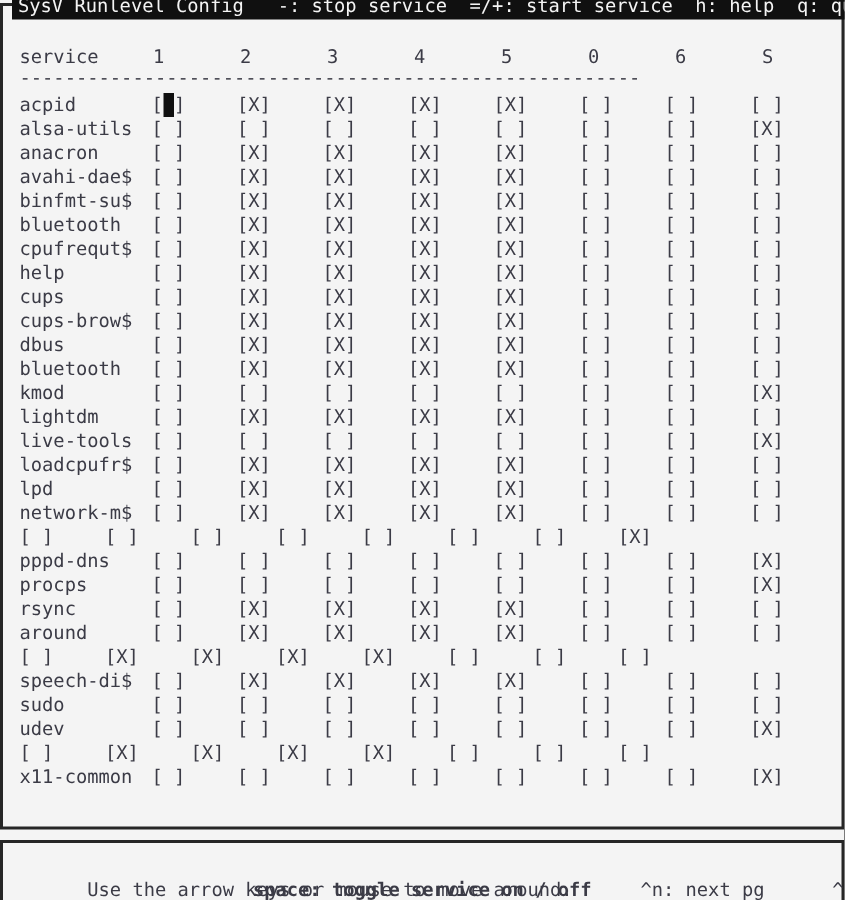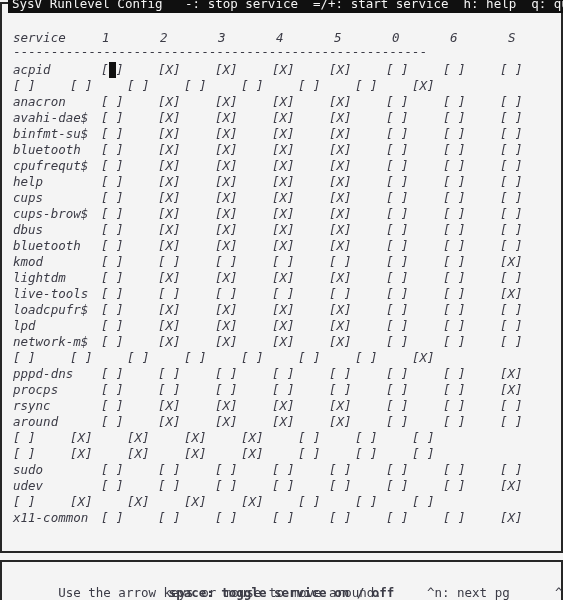--- a/index.html
+++ b/index.html
@@ -69,21 +69,20 @@
     position: absolute;
     left: 11px;
     top: 26px;
     right: 6px;
   }
   .row {
     display: flex;
     height: 16px;
     line-height: 16px;
     white-space: pre;
-    font-style: italic;
   }
   .c-name {
     width: 88px;
     flex: 0 0 88px;
     white-space: pre;
   }
   .c-box {
     width: 57px;
     flex: 0 0 57px;
     white-space: pre;
@@ -149,21 +148,21 @@
         <span class="c-box">5</span>
         <span class="c-box">0</span>
         <span class="c-box">6</span>
         <span class="c-box">S</span>
       </div>
 
       <div id="sep-line">-------------------------------------------------------</div>
 
       <div id="rows-container">
           <div class="row"><span class="c-name">acpid</span><span class="c-box">[<span class="cursor-mark">&nbsp;</span>]</span><span class="c-box">[X]</span><span class="c-box">[X]</span><span class="c-box">[X]</span><span class="c-box">[X]</span><span class="c-box">[ ]</span><span class="c-box">[ ]</span><span class="c-box">[ ]</span></div>
-          <div class="row"><span class="c-box">[ ]</span><span class="c-box">[ ]</span><span class="c-box">[ ]</span><span class="c-box">[ ]</span><span class="c-box">[ ]</span><span class="c-box">[ ]</span><span class="c-box">[ ]</span><span class="c-box">[X]</span></div>
+          <div class="row"><span class="c-name">alsa-utils</span><span class="c-box">[ ]</span><span class="c-box">[ ]</span><span class="c-box">[ ]</span><span class="c-box">[ ]</span><span class="c-box">[ ]</span><span class="c-box">[ ]</span><span class="c-box">[ ]</span><span class="c-box">[X]</span></div>
           <div class="row"><span class="c-name">anacron</span><span class="c-box">[ ]</span><span class="c-box">[X]</span><span class="c-box">[X]</span><span class="c-box">[X]</span><span class="c-box">[X]</span><span class="c-box">[ ]</span><span class="c-box">[ ]</span><span class="c-box">[ ]</span></div>
           <div class="row"><span class="c-name">avahi-dae$</span><span class="c-box">[ ]</span><span class="c-box">[X]</span><span class="c-box">[X]</span><span class="c-box">[X]</span><span class="c-box">[X]</span><span class="c-box">[ ]</span><span class="c-box">[ ]</span><span class="c-box">[ ]</span></div>
           <div class="row"><span class="c-name">binfmt-su$</span><span class="c-box">[ ]</span><span class="c-box">[X]</span><span class="c-box">[X]</span><span class="c-box">[X]</span><span class="c-box">[X]</span><span class="c-box">[ ]</span><span class="c-box">[ ]</span><span class="c-box">[ ]</span></div>
           <div class="row"><span class="c-name">bluetooth</span><span class="c-box">[ ]</span><span class="c-box">[X]</span><span class="c-box">[X]</span><span class="c-box">[X]</span><span class="c-box">[X]</span><span class="c-box">[ ]</span><span class="c-box">[ ]</span><span class="c-box">[ ]</span></div>
           <div class="row"><span class="c-name">cpufrequt$</span><span class="c-box">[ ]</span><span class="c-box">[X]</span><span class="c-box">[X]</span><span class="c-box">[X]</span><span class="c-box">[X]</span><span class="c-box">[ ]</span><span class="c-box">[ ]</span><span class="c-box">[ ]</span></div>
           <div class="row"><span class="c-name">help</span><span class="c-box">[ ]</span><span class="c-box">[X]</span><span class="c-box">[X]</span><span class="c-box">[X]</span><span class="c-box">[X]</span><span class="c-box">[ ]</span><span class="c-box">[ ]</span><span class="c-box">[ ]</span></div>
           <div class="row"><span class="c-name">cups</span><span class="c-box">[ ]</span><span class="c-box">[X]</span><span class="c-box">[X]</span><span class="c-box">[X]</span><span class="c-box">[X]</span><span class="c-box">[ ]</span><span class="c-box">[ ]</span><span class="c-box">[ ]</span></div>
           <div class="row"><span class="c-name">cups-brow$</span><span class="c-box">[ ]</span><span class="c-box">[X]</span><span class="c-box">[X]</span><span class="c-box">[X]</span><span class="c-box">[X]</span><span class="c-box">[ ]</span><span class="c-box">[ ]</span><span class="c-box">[ ]</span></div>
           <div class="row"><span class="c-name">dbus</span><span class="c-box">[ ]</span><span class="c-box">[X]</span><span class="c-box">[X]</span><span class="c-box">[X]</span><span class="c-box">[X]</span><span class="c-box">[ ]</span><span class="c-box">[ ]</span><span class="c-box">[ ]</span></div>
           <div class="row"><span class="c-name">bluetooth</span><span class="c-box">[ ]</span><span class="c-box">[X]</span><span class="c-box">[X]</span><span class="c-box">[X]</span><span class="c-box">[X]</span><span class="c-box">[ ]</span><span class="c-box">[ ]</span><span class="c-box">[ ]</span></div>
@@ -172,21 +171,21 @@
           <div class="row"><span class="c-name">live-tools</span><span class="c-box">[ ]</span><span class="c-box">[ ]</span><span class="c-box">[ ]</span><span class="c-box">[ ]</span><span class="c-box">[ ]</span><span class="c-box">[ ]</span><span class="c-box">[ ]</span><span class="c-box">[X]</span></div>
           <div class="row"><span class="c-name">loadcpufr$</span><span class="c-box">[ ]</span><span class="c-box">[X]</span><span class="c-box">[X]</span><span class="c-box">[X]</span><span class="c-box">[X]</span><span class="c-box">[ ]</span><span class="c-box">[ ]</span><span class="c-box">[ ]</span></div>
           <div class="row"><span class="c-name">lpd</span><span class="c-box">[ ]</span><span class="c-box">[X]</span><span class="c-box">[X]</span><span class="c-box">[X]</span><span class="c-box">[X]</span><span class="c-box">[ ]</span><span class="c-box">[ ]</span><span class="c-box">[ ]</span></div>
           <div class="row"><span class="c-name">network-m$</span><span class="c-box">[ ]</span><span class="c-box">[X]</span><span class="c-box">[X]</span><span class="c-box">[X]</span><span class="c-box">[X]</span><span class="c-box">[ ]</span><span class="c-box">[ ]</span><span class="c-box">[ ]</span></div>
           <div class="row"><span class="c-box">[ ]</span><span class="c-box">[ ]</span><span class="c-box">[ ]</span><span class="c-box">[ ]</span><span class="c-box">[ ]</span><span class="c-box">[ ]</span><span class="c-box">[ ]</span><span class="c-box">[X]</span></div>
           <div class="row"><span class="c-name">pppd-dns</span><span class="c-box">[ ]</span><span class="c-box">[ ]</span><span class="c-box">[ ]</span><span class="c-box">[ ]</span><span class="c-box">[ ]</span><span class="c-box">[ ]</span><span class="c-box">[ ]</span><span class="c-box">[X]</span></div>
           <div class="row"><span class="c-name">procps</span><span class="c-box">[ ]</span><span class="c-box">[ ]</span><span class="c-box">[ ]</span><span class="c-box">[ ]</span><span class="c-box">[ ]</span><span class="c-box">[ ]</span><span class="c-box">[ ]</span><span class="c-box">[X]</span></div>
           <div class="row"><span class="c-name">rsync</span><span class="c-box">[ ]</span><span class="c-box">[X]</span><span class="c-box">[X]</span><span class="c-box">[X]</span><span class="c-box">[X]</span><span class="c-box">[ ]</span><span class="c-box">[ ]</span><span class="c-box">[ ]</span></div>
           <div class="row"><span class="c-name">around</span><span class="c-box">[ ]</span><span class="c-box">[X]</span><span class="c-box">[X]</span><span class="c-box">[X]</span><span class="c-box">[X]</span><span class="c-box">[ ]</span><span class="c-box">[ ]</span><span class="c-box">[ ]</span></div>
           <div class="row"><span class="c-box">[ ]</span><span class="c-box">[X]</span><span class="c-box">[X]</span><span class="c-box">[X]</span><span class="c-box">[X]</span><span class="c-box">[ ]</span><span class="c-box">[ ]</span><span class="c-box">[ ]</span></div>
-          <div class="row"><span class="c-box">[ ]</span><span class="c-box">[X]</span><span class="c-box">[X]</span><span class="c-box">[X]</span><span class="c-box">[X]</span><span class="c-box">[ ]</span><span class="c-box">[ ]</span><span class="c-box">[ ]</span></div>
+          <div class="row"><span class="c-name">speech-di$</span><span class="c-box">[ ]</span><span class="c-box">[X]</span><span class="c-box">[X]</span><span class="c-box">[X]</span><span class="c-box">[X]</span><span class="c-box">[ ]</span><span class="c-box">[ ]</span><span class="c-box">[ ]</span></div>
           <div class="row"><span class="c-name">sudo</span><span class="c-box">[ ]</span><span class="c-box">[ ]</span><span class="c-box">[ ]</span><span class="c-box">[ ]</span><span class="c-box">[ ]</span><span class="c-box">[ ]</span><span class="c-box">[ ]</span><span class="c-box">[ ]</span></div>
           <div class="row"><span class="c-name">udev</span><span class="c-box">[ ]</span><span class="c-box">[ ]</span><span class="c-box">[ ]</span><span class="c-box">[ ]</span><span class="c-box">[ ]</span><span class="c-box">[ ]</span><span class="c-box">[ ]</span><span class="c-box">[X]</span></div>
           <div class="row"><span class="c-box">[ ]</span><span class="c-box">[X]</span><span class="c-box">[X]</span><span class="c-box">[X]</span><span class="c-box">[X]</span><span class="c-box">[ ]</span><span class="c-box">[ ]</span><span class="c-box">[ ]</span></div>
           <div class="row"><span class="c-name">x11-common</span><span class="c-box">[ ]</span><span class="c-box">[ ]</span><span class="c-box">[ ]</span><span class="c-box">[ ]</span><span class="c-box">[ ]</span><span class="c-box">[ ]</span><span class="c-box">[ ]</span><span class="c-box">[X]</span></div>
         </div>
 
     </div>
   </div>
 
   <div class="panel" id="help-panel">

